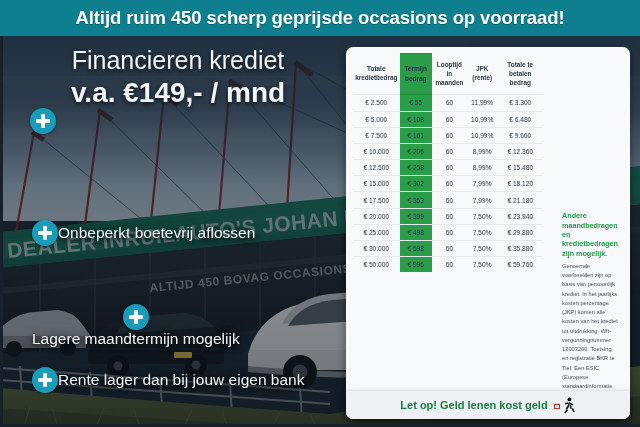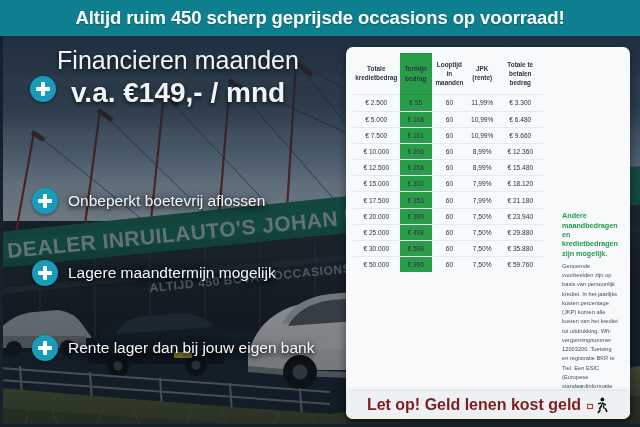--- a/index.html
+++ b/index.html
@@ -62,40 +62,40 @@
   }
   .headline .l2 {
     font-size: 28px; font-weight: bold; line-height: 1.18;
     white-space: nowrap; margin-top: 2px;
     text-shadow: 0 2px 4px rgba(0,0,0,.7);
   }
 
   
   .bullet {
     position: absolute;
-    display: flex; align-items: center; gap: 10px;
+    display: flex; align-items: center;  margin-top: 32px;
   }
   .bullet-icon {
     flex: 0 0 auto;
     width: 26px; height: 26px; border-radius: 50%;
     background: #199cba;
     position: relative;
     box-shadow: 0 1px 3px rgba(0,0,0,.45);
   }
   .bullet-icon::before, .bullet-icon::after {
     content: ""; position: absolute; background: #ffffff; border-radius: 1px;
   }
   .bullet-icon::before { left: 6px; top: 11.2px; width: 14px; height: 4px; }
   .bullet-icon::after  { left: 11.2px; top: 6px; width: 4px; height: 14px; }
   .bullet-label {
     font-size: 15.5px; color: #f4f7f9; white-space: nowrap;
     text-shadow: 0 2px 4px rgba(0,0,0,.85), 0 0 8px rgba(0,0,0,.6);
   }   
   .b1 { left: 32px; top: 188px; }
-  .b2 { left: 32px; top: 260px; }
+  .b2 { left: 32px; top: 272px; flex-direction: column; }
   .b3 { left: 32px; top: 335px; justify-content: flex-end; }
 
   
   .plus-solo { position: absolute; left: 30px; top: 76px; }
 
   
   .card {
     position: absolute; left: 346px; top: 47px; width: 284px; height: 372px;
     background: #f7f9fb;
     border-radius: 7px;
@@ -150,21 +150,21 @@
 
   
   .warnbar {
     position: absolute; left: 346px; top: 391px; width: 284px; height: 28px;
     background: #eef1f4;
     border-radius: 0 0 7px 7px;
     display: flex; align-items: center; justify-content: center; gap: 6px;
     box-shadow: 0 2px 6px rgba(0,0,0,.35);
   }
   .warnbar .wtext {
-    font-size: 16px; font-weight: bold; color: #7f1d1d; white-space: nowrap; text-align: center;
+    font-size: 11px; font-weight: bold; color: #15803d; white-space: nowrap; text-align: center;
   }
   .warn-icon { width: 22px; height: 17px; display: block; }
 
   
   .frame-l { position: absolute; left: 0; top: 36px; width: 3px; height: 391px; background: #16212c; }
   .frame-b { position: absolute; left: 0; bottom: 0; width: 640px; height: 3px; background: #16212c; }
 </style>
 </head>
 <body>
 
@@ -309,21 +309,21 @@
           <line x1="316" y1="391" x2="310" y2="378"></line>
       </g>
     </svg>
   </div>
   <div class="veil"></div>
 
   <div class="plus-solo bullet">
     <span class="bullet-icon"></span>
   </div>
   <div class="headline">
-    <div class="l1">Financieren maanden</div>
+    <div class="l1">Financieren krediet</div>
     <div class="l2">v.a. €149,- / mnd</div>
   </div>
 
   <div class="bullet b1">
     <span class="bullet-icon"></span>
     <span class="bullet-label">Onbeperkt boetevrij aflossen</span>
   </div>
   <div class="bullet b2">
     <span class="bullet-icon"></span>
     <span class="bullet-label">Lagere maandtermijn mogelijk</span>

